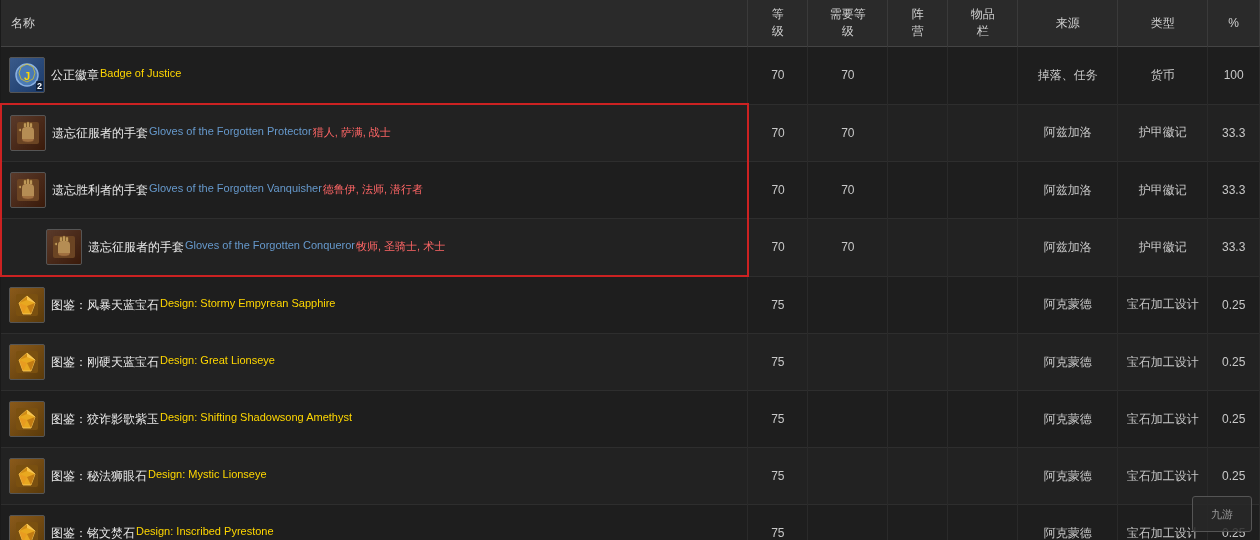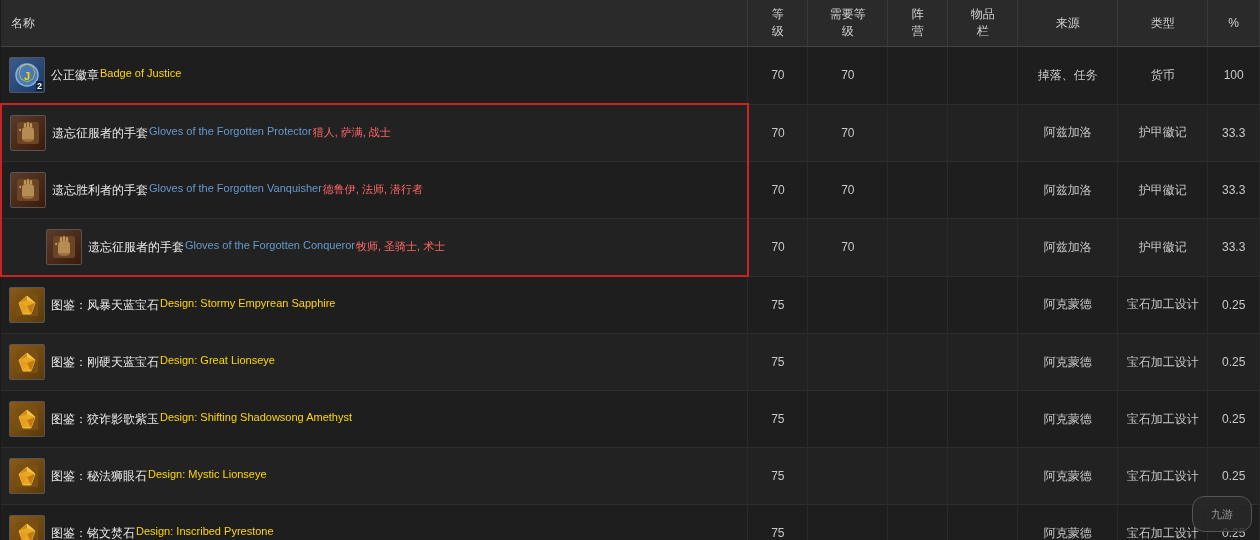--- a/index.html
+++ b/index.html
@@ -127,21 +127,21 @@
       right: 8px;
       width: 60px;
       height: 36px;
       background: rgba(40,40,40,0.85);
       border: 1px solid #555;
       display: flex;
       align-items: center;
       justify-content: center;
       color: #999;
       font-size: 11px;
-      border-radius: 12px;
+      border-radius: 3px;
     }
   </style>
 </head>
 <body>
 
 <div class="table-container">
   <table>
     <thead>
       <tr>
         <th>名称</th>

